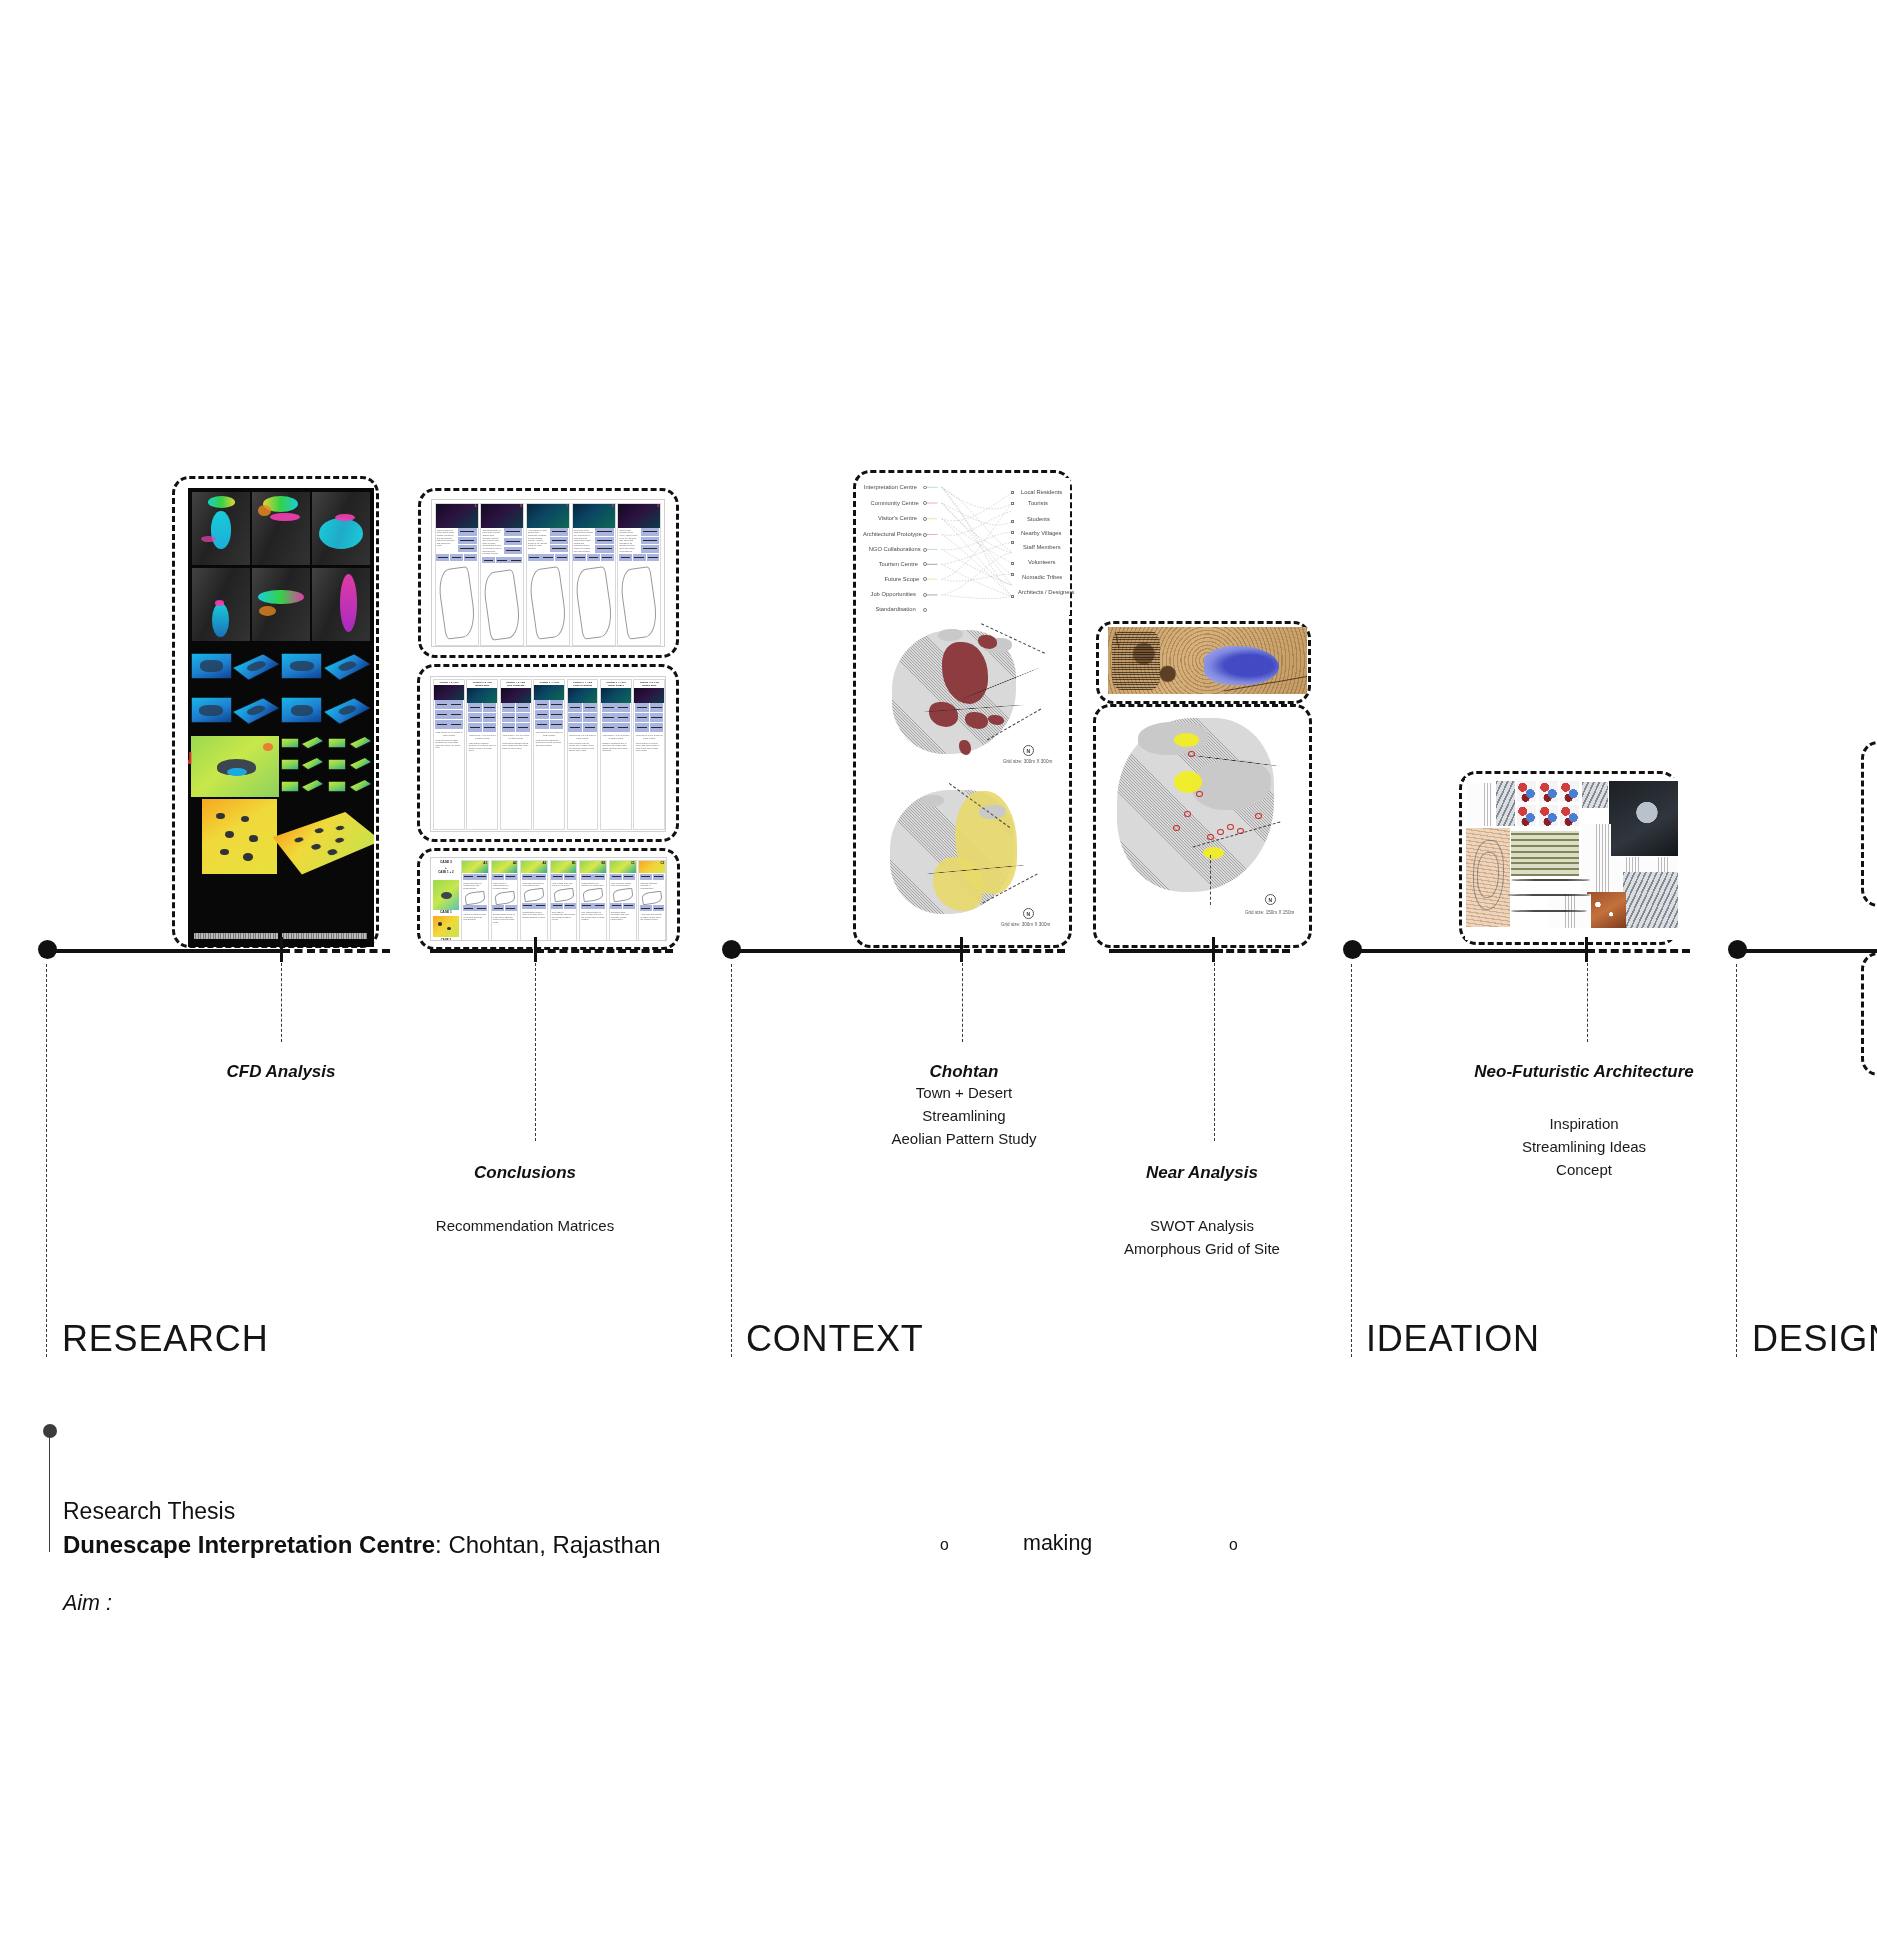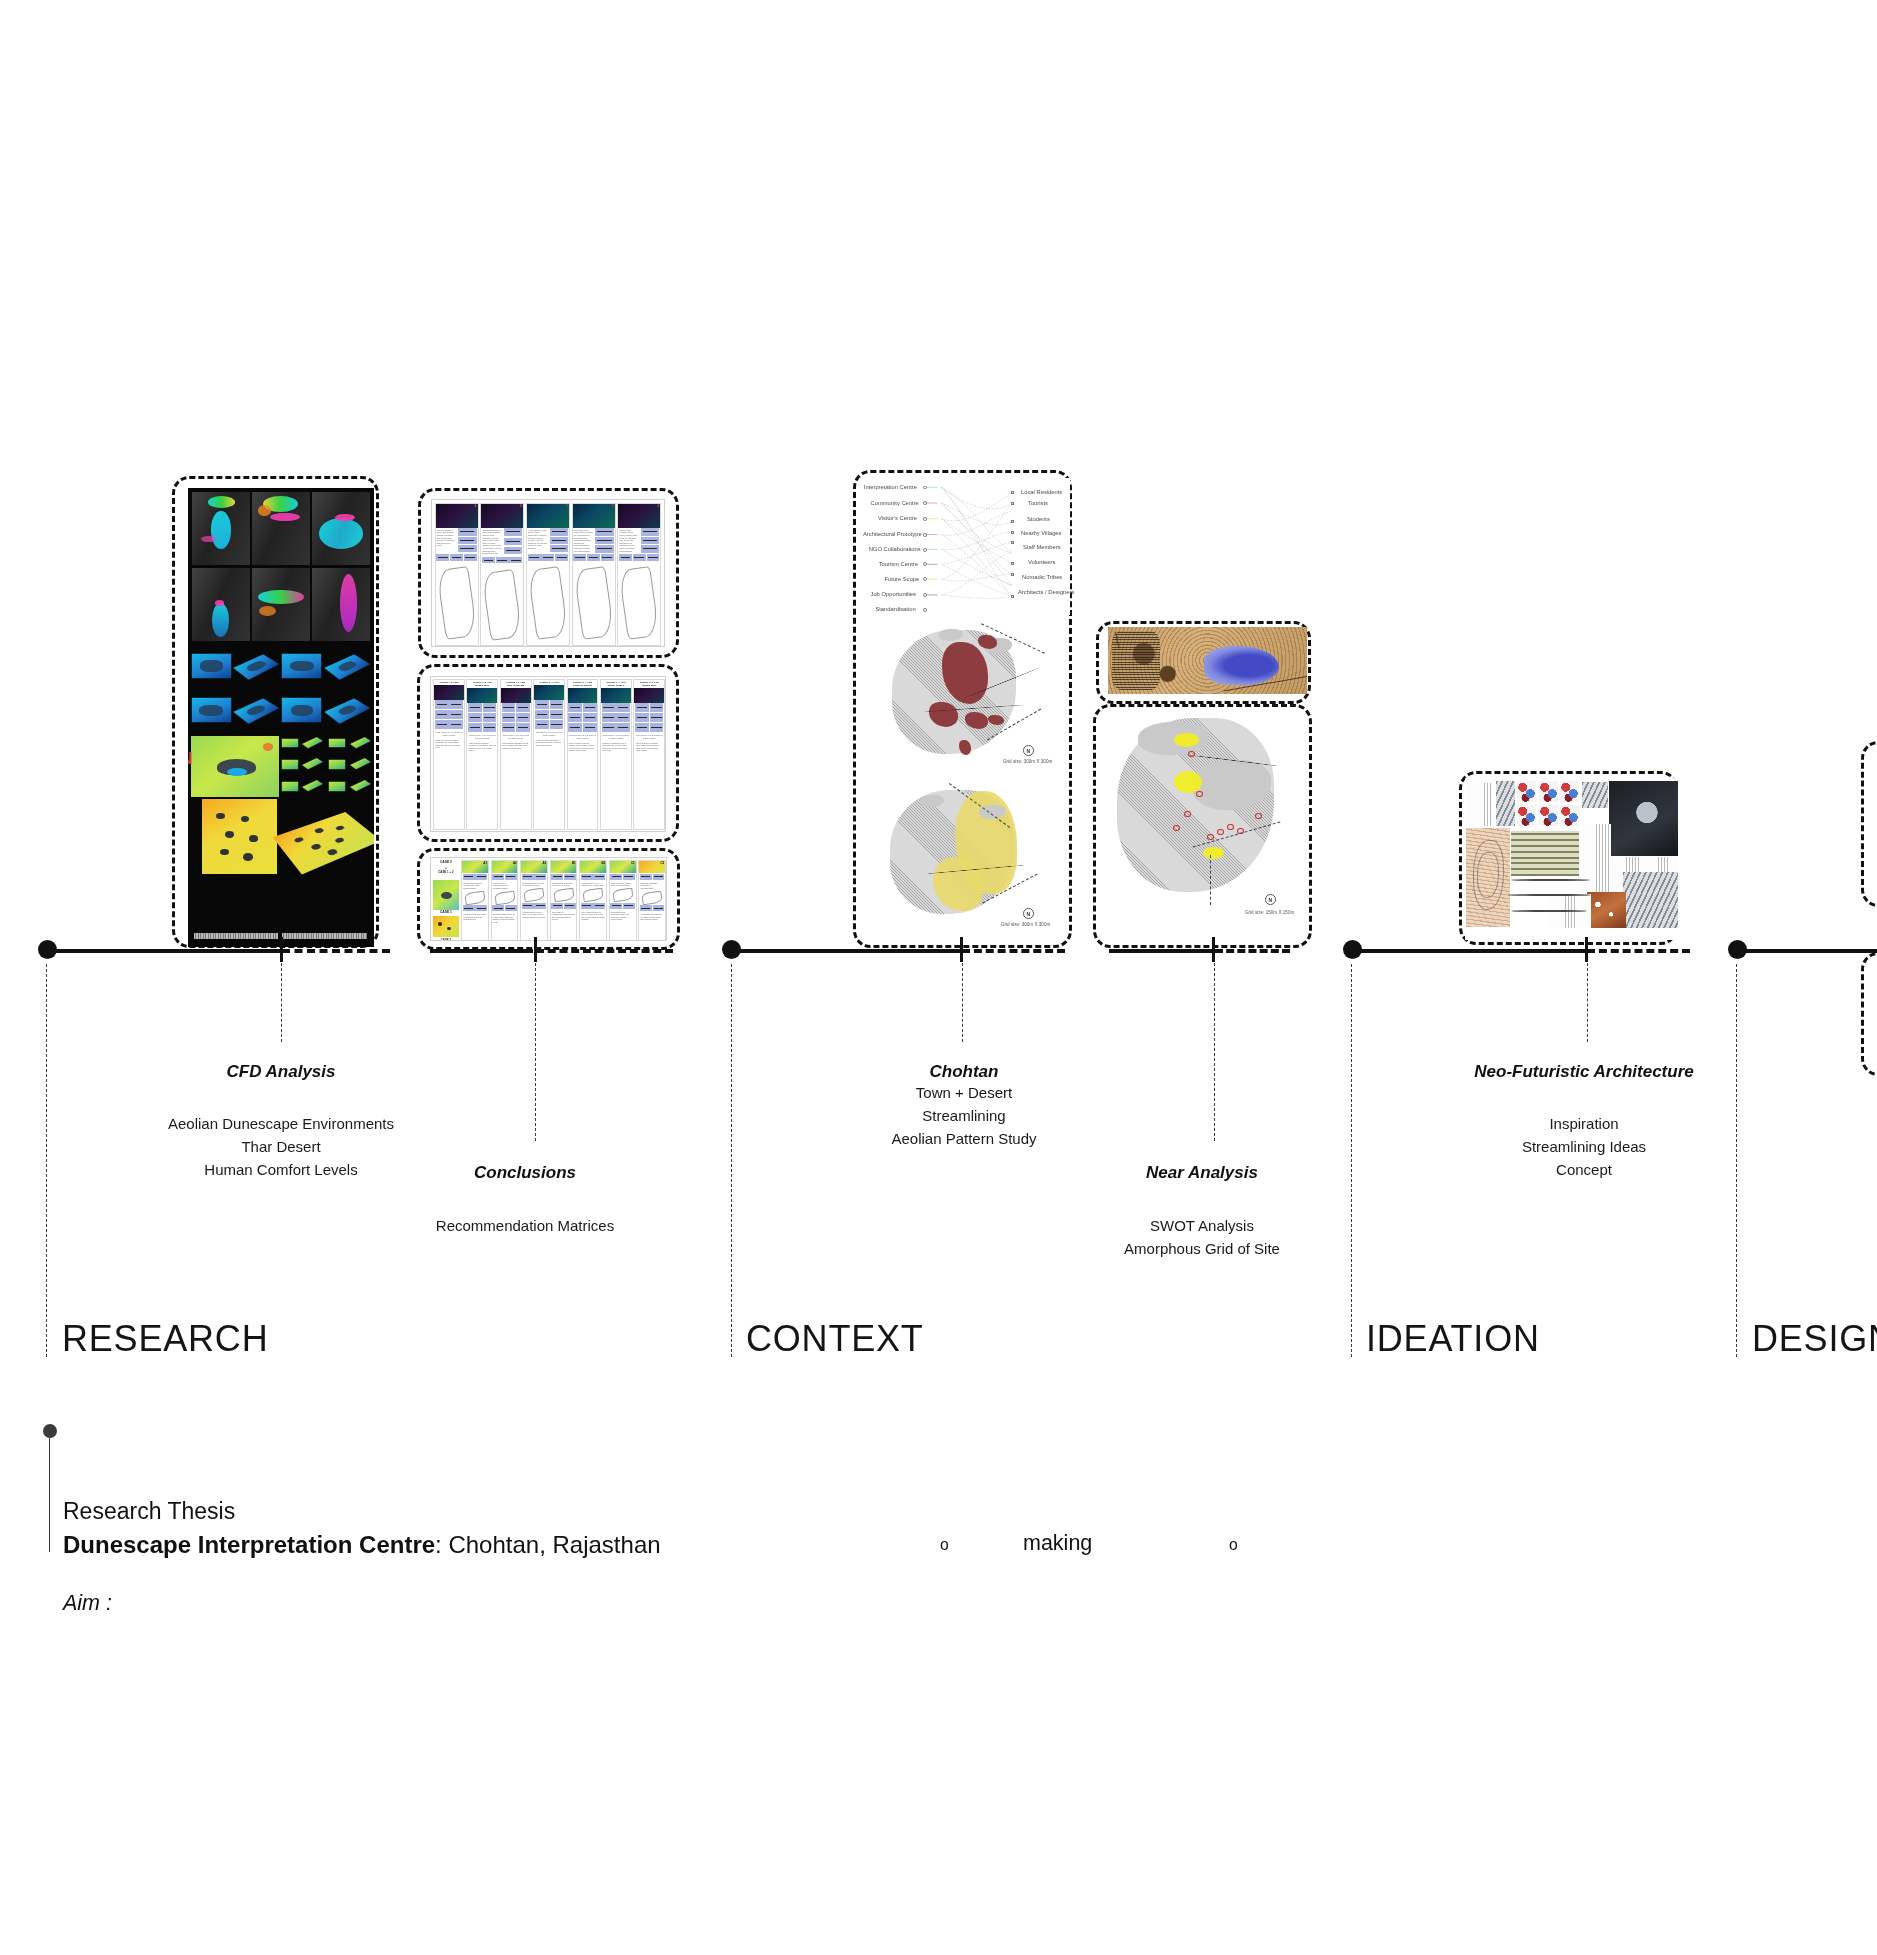--- a/index.html
+++ b/index.html
@@ -1109,25 +1109,20 @@
   <div class="vdash" style="left:962px; top:963px; height:79px;"></div>
   <div class="vdash" style="left:1214px; top:963px; height:178px;"></div>
   <div class="vdash" style="left:1587px; top:963px; height:79px;"></div>
 
   <div class="vdash" style="left:46px; top:964px; height:393px;"></div>
   <div class="vdash" style="left:731px; top:964px; height:393px;"></div>
   <div class="vdash" style="left:1351px; top:964px; height:393px;"></div>
   <div class="vdash" style="left:1736px; top:964px; height:393px;"></div>
 
   <div class="node-title" style="left:281px; top:1062px;">CFD Analysis</div>
-  <div class="node-sub" style="left:281px; top:1113px;">
-    <div>Aeolian Dunescape Environments</div>
-    <div>Thar Desert</div>
-    <div>Human Comfort Levels</div>
-  </div>
 
   <div class="node-title" style="left:525px; top:1163px;">Conclusions</div>
   <div class="node-sub" style="left:525px; top:1215px;text-align:right;">
     <div>Recommendation Matrices</div>
   </div>
 
   <div class="node-title" style="left:964px; top:1062px;">Chohtan</div>
   <div class="node-sub" style="left:964px; top:1082px;">
     <div>Town + Desert</div>
     <div>Streamlining</div>

